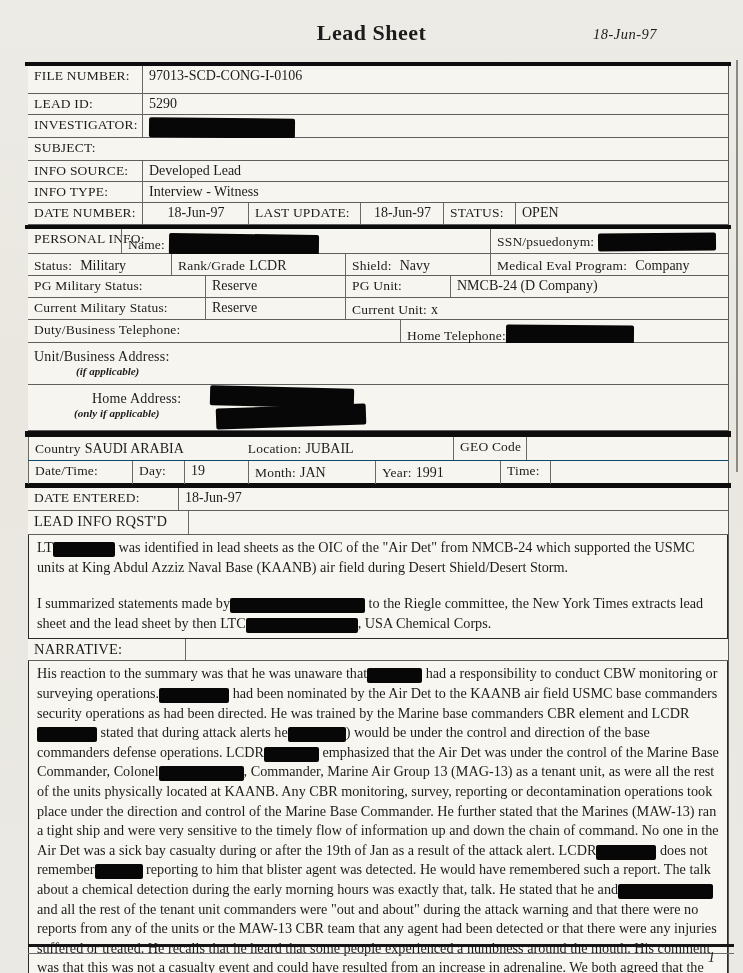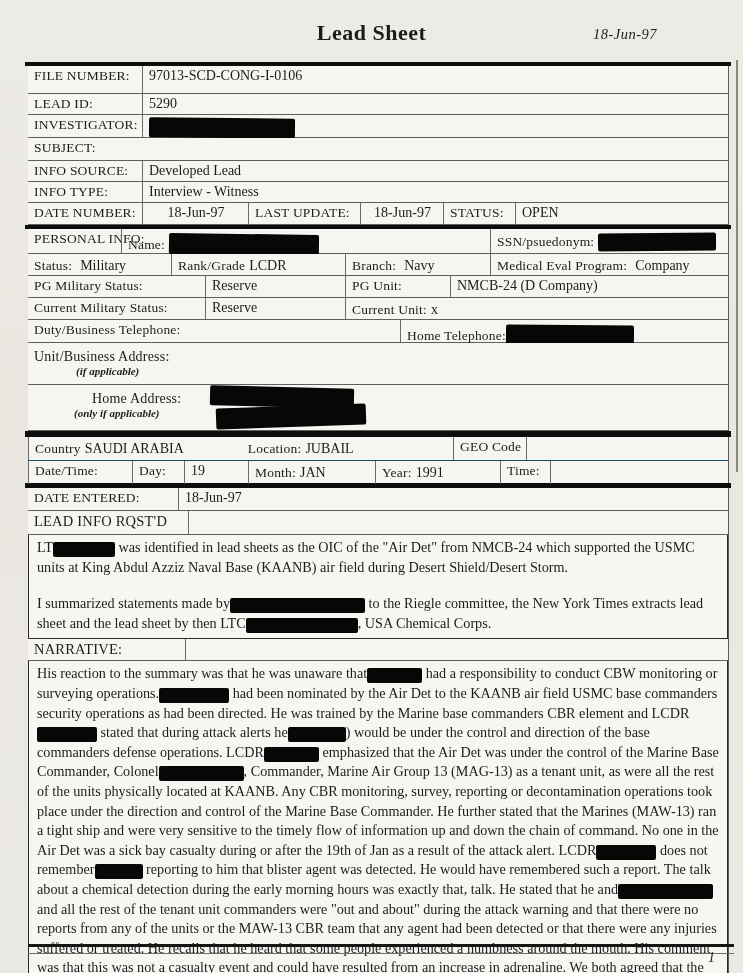--- a/index.html
+++ b/index.html
@@ -121,21 +121,21 @@
 
     <div class="row" style="height:25px">
       <div class="cell lbl" style="width:93px">PERSONAL INFO:</div>
       <div class="cell div" style="width:369px"><span class="lbl">Name:</span> <span class="redact" style="width:150px;height:21px;transform:rotate(.7deg) translateY(3px)"></span></div>
       <div class="cell div grow"><span class="lbl">SSN/psuedonym:</span> <span class="redact" style="width:118px;height:18px;transform:rotate(-.5deg) translateY(2px)"></span></div>
     </div>
 
     <div class="row" style="height:22px">
       <div class="cell" style="width:143px"><span class="lbl">Status:</span>&nbsp; <span class="val">Military</span></div>
       <div class="cell div" style="width:174px"><span class="lbl">Rank/Grade</span> <span class="val">LCDR</span></div>
-      <div class="cell div" style="width:145px"><span class="lbl">Branch:</span>&nbsp; <span class="val">Navy</span></div>
+      <div class="cell div" style="width:145px"><span class="lbl">Shield:</span>&nbsp; <span class="val">Navy</span></div>
       <div class="cell div grow"><span class="lbl">Medical Eval Program:</span>&nbsp; <span class="val">Company</span></div>
     </div>
 
     <div class="row" style="height:22px">
       <div class="cell lbl" style="width:177px">PG Military Status:</div>
       <div class="cell val div" style="width:140px">Reserve</div>
       <div class="cell lbl div" style="width:105px">PG Unit:</div>
       <div class="cell val div grow">NMCB-24 (D Company)</div>
     </div>
 

